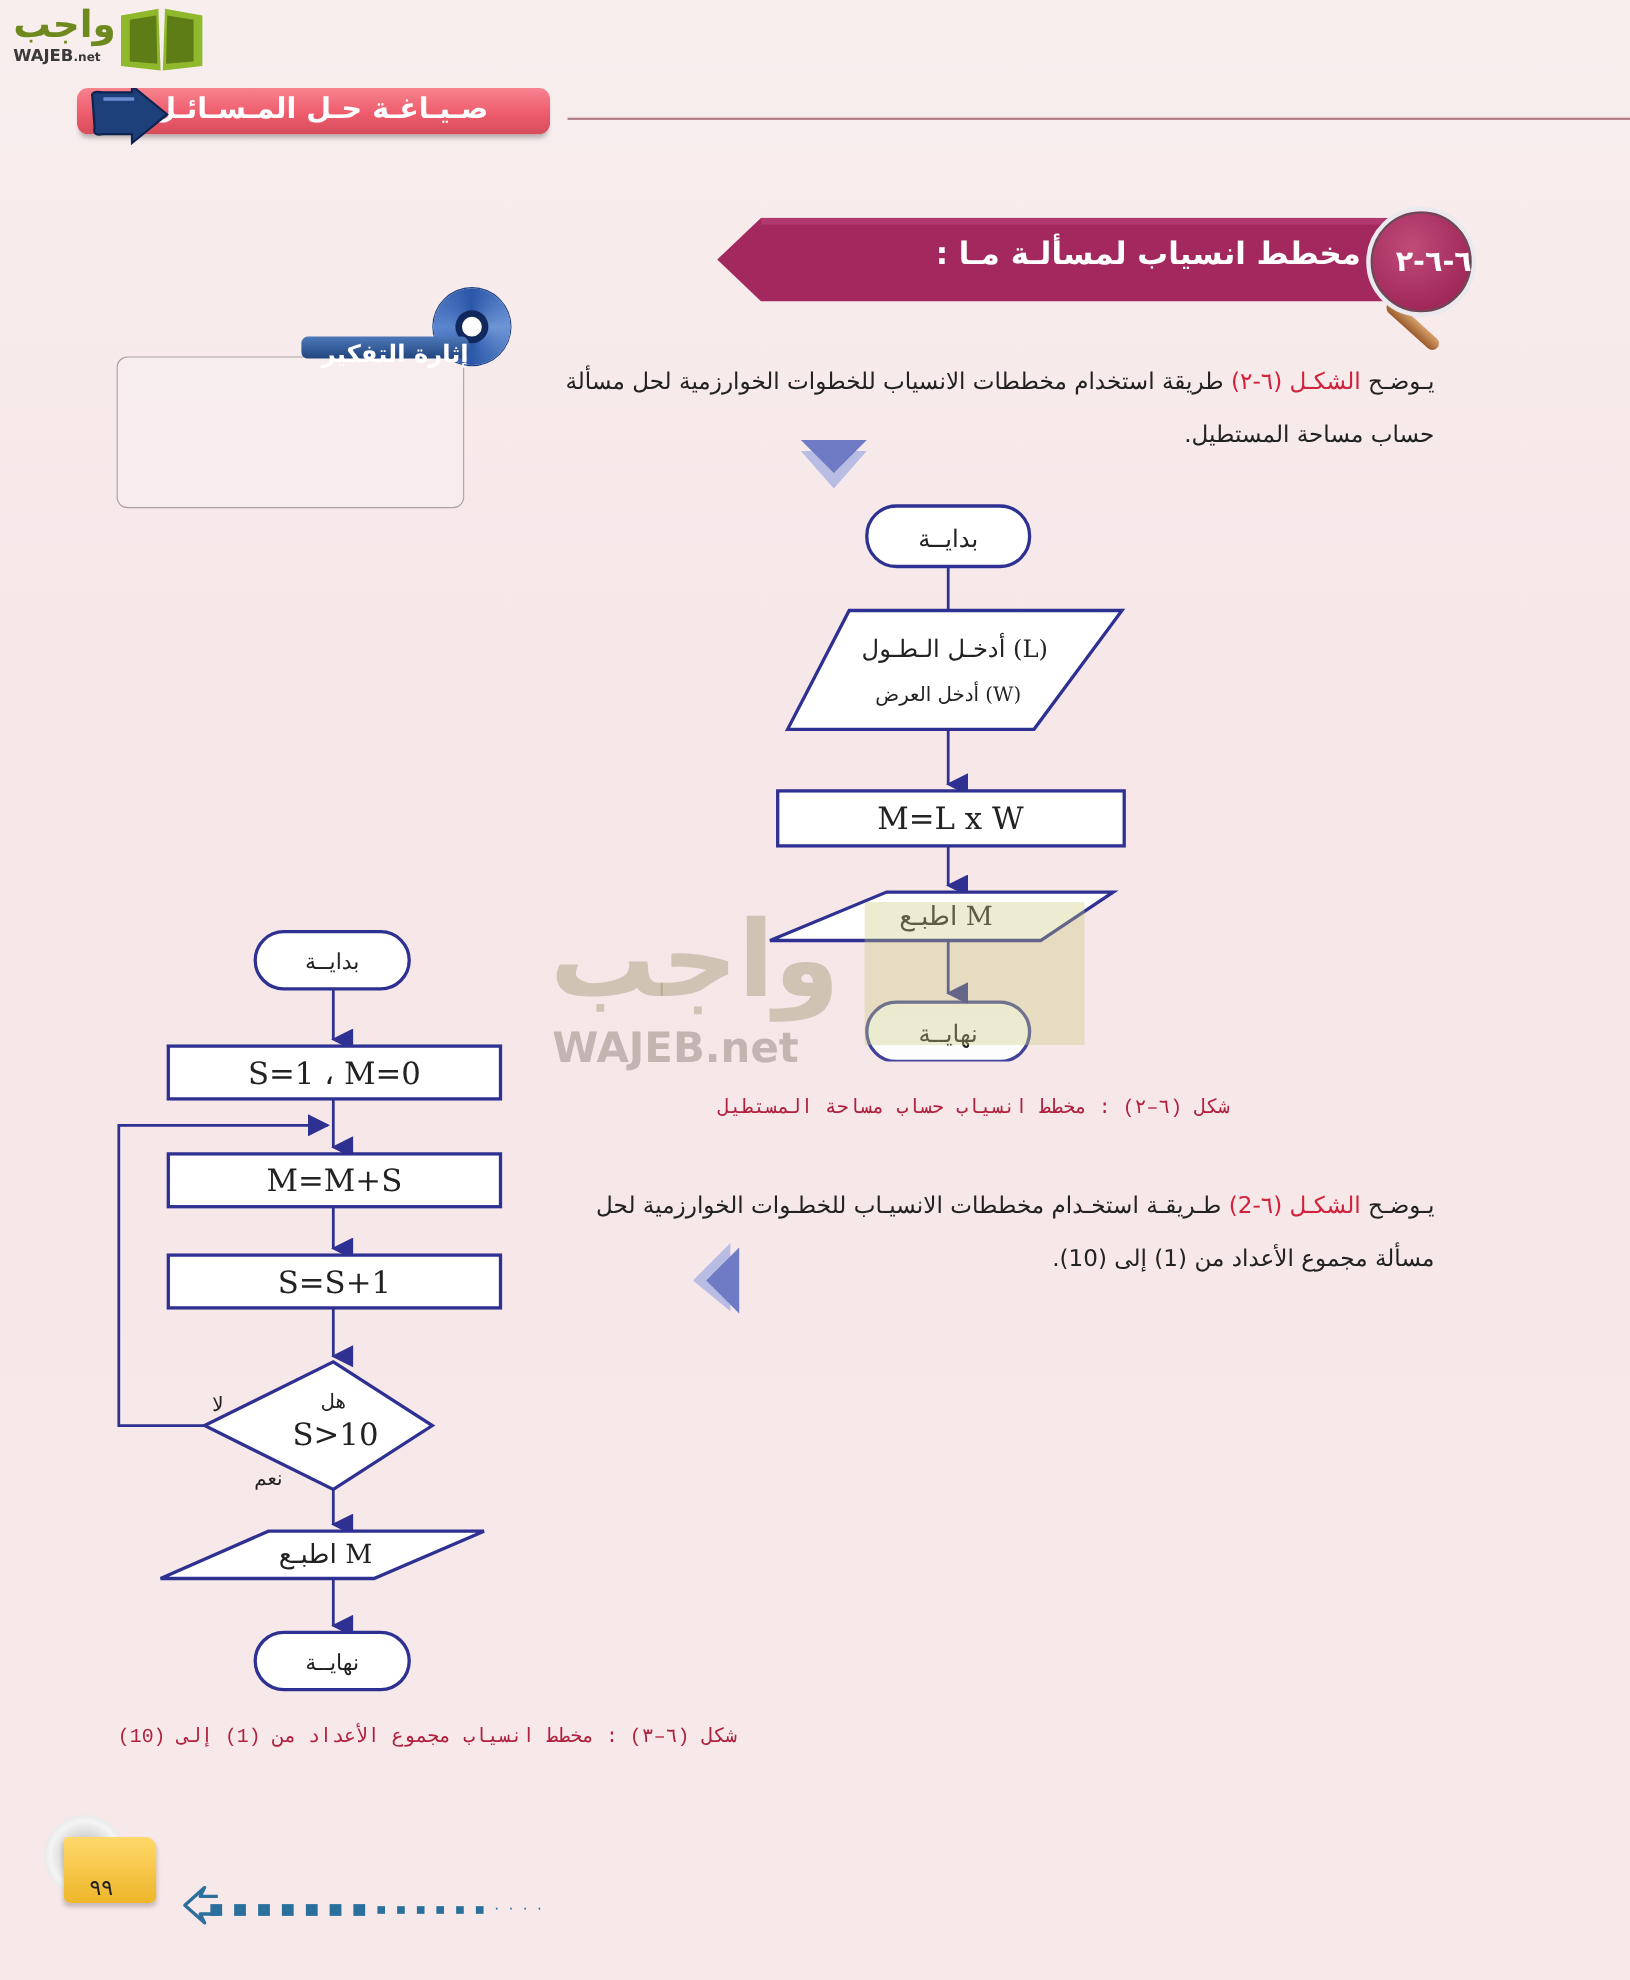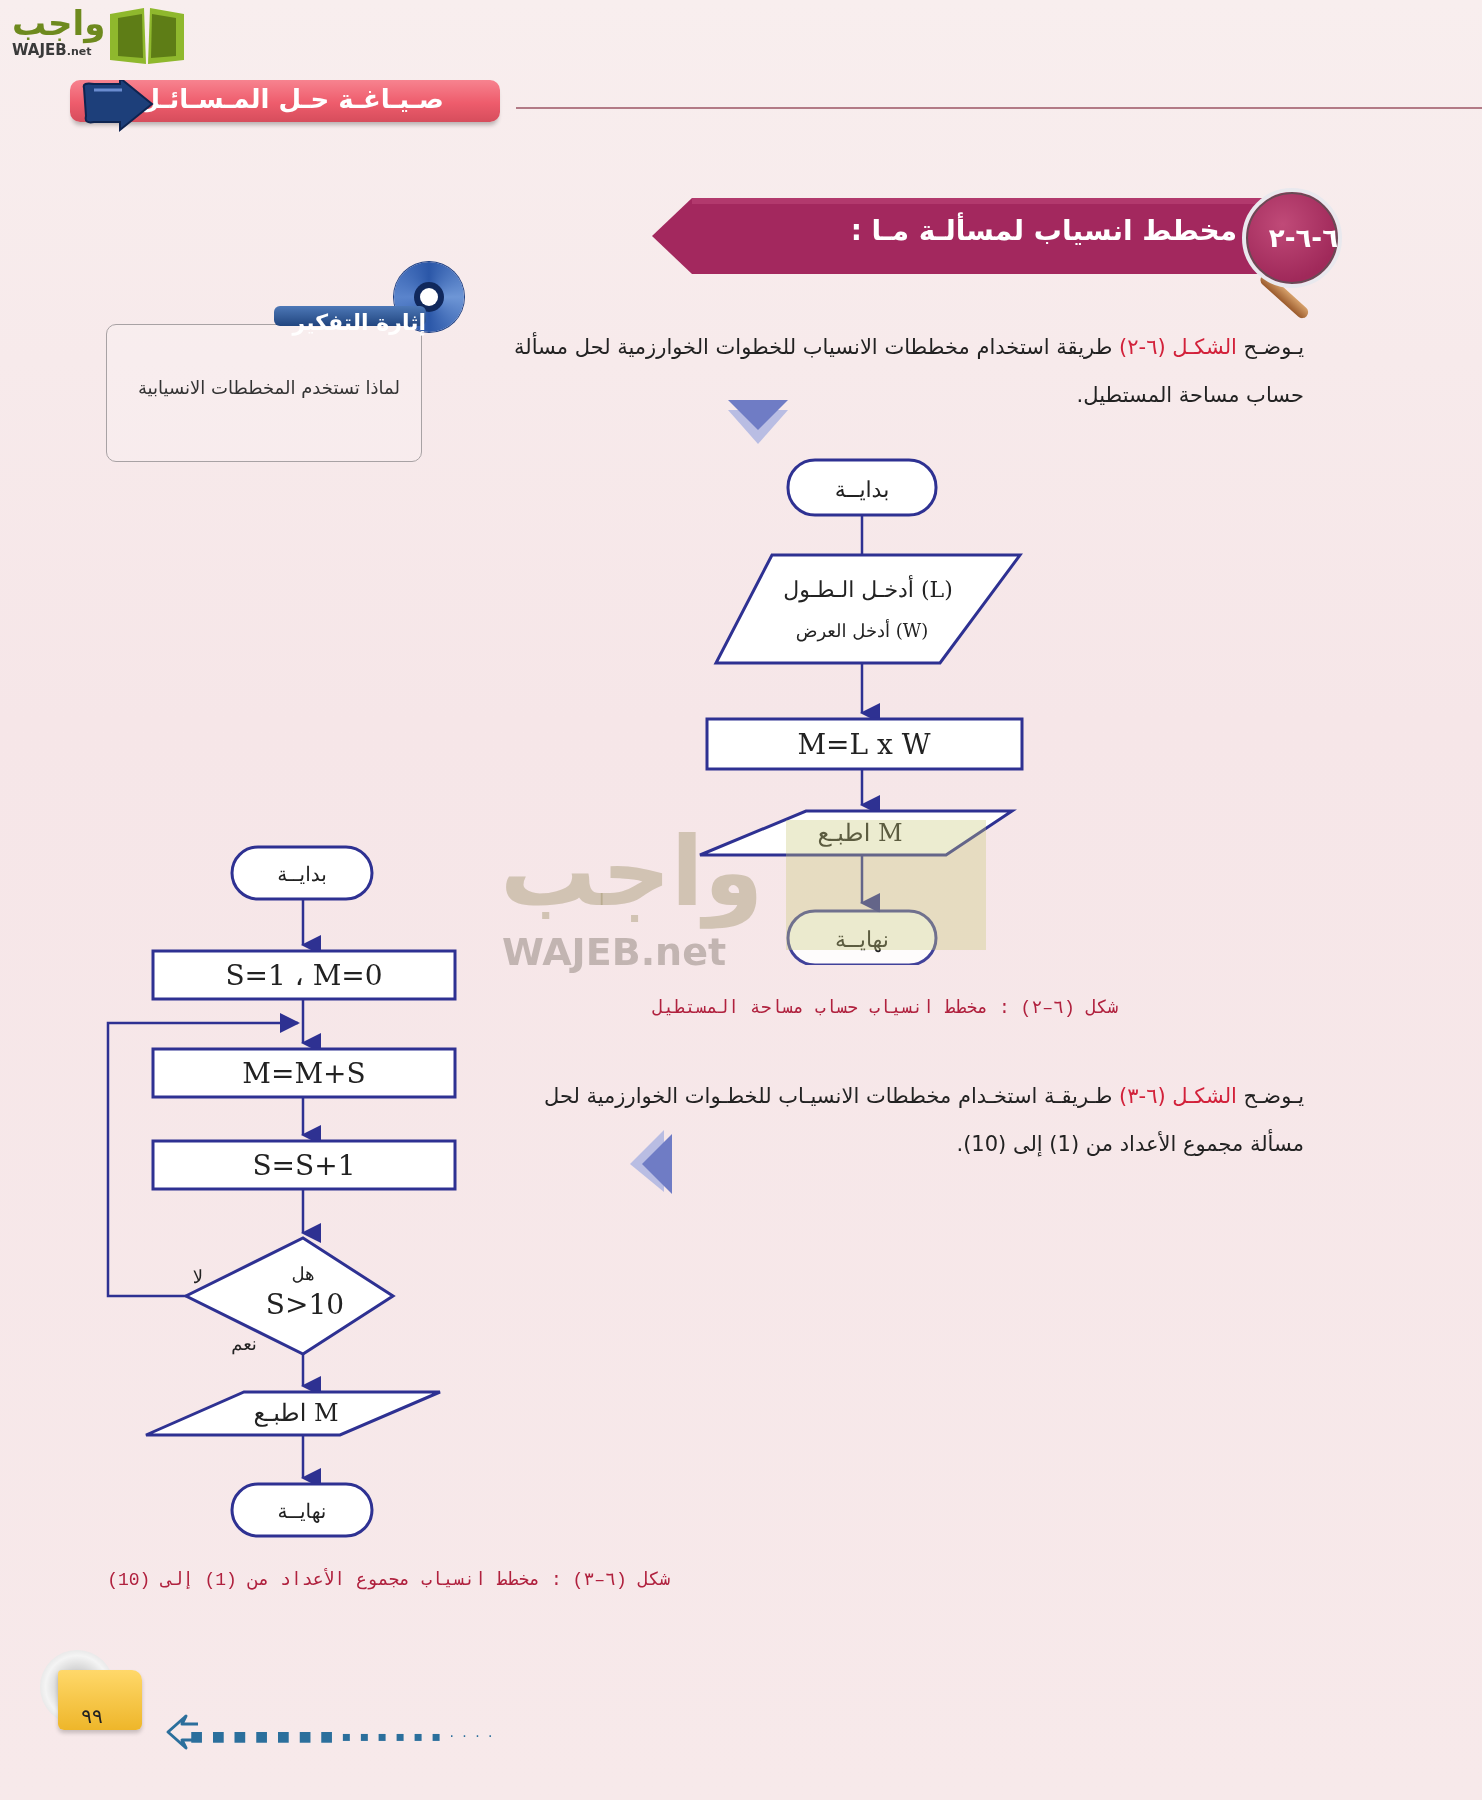--- a/index.html
+++ b/index.html
@@ -99,21 +99,20 @@
 </svg>
 <div class="abs section-text ar">رسـم مخطط انسياب لمسألـة مـا :</div>
 <div class="abs handle"></div>
 <div class="abs section-num ar">٦-٦-٢</div>
 
 <div class="abs think-box"></div>
 <div class="abs disc"></div>
 <div class="abs disc-hole"></div>
 <div class="abs think-tag ar">إثارة التفكير</div>
 <div class="abs think-q ar">
-  <div>لماذا تستخدم المخططات الانسيابية</div>
 </div>
 
 <div class="abs para ar" style="top:323px;">
   <span>يـوضـح</span>
   <span class="red">الشكـل</span>
   <span class="red">(٦-٢)</span>
   <span>طريقة استخدام مخططات الانسياب للخطوات الخوارزمية لحل مسألة حساب مساحة المستطيل.</span>
 </div>
 <svg class="abs" style="left:724px;top:398px" width="70" height="50">
   <polygon points="4,12 64,12 34,46" fill="#b9bde3"></polygon>
@@ -150,21 +149,21 @@
 
 <div class="abs wm-book"></div>
 <div class="abs wm-ar ar">واجب</div>
 <div class="abs wm-en">WAJEB.net</div>
 
 <div class="abs caption ar" style="right:364px;top:996px;">شكل (٦–٢) : مخطط انسياب حساب مساحة المستطيل</div>
 
 <div class="abs para ar" style="top:1072px;">
   <span>يـوضـح</span>
   <span class="red">الشكـل</span>
-  <span class="red">(٦-٣)</span>
+  <span class="red">(٦-2)</span>
   <span>طـريقـة استخـدام مخططات الانسيـاب للخطـوات الخوارزمية لحل مسألة مجموع الأعداد من (1) إلى (10).</span>
 </div>
 <svg class="abs" style="left:628px;top:1128px" width="48" height="70">
   <polygon points="2,36 36,2 36,64" fill="#b9bde3"></polygon>
   <polygon points="14,36 44,6 44,66" fill="#6f7cc5"></polygon>
 </svg>
 
 <svg class="abs" style="left:100px;top:835px" width="380" height="715">
   <defs>
     <marker id="ah2" viewBox="0 0 10 10" refX="5" refY="9" markerWidth="8" markerHeight="10" orient="auto-start-reverse">

